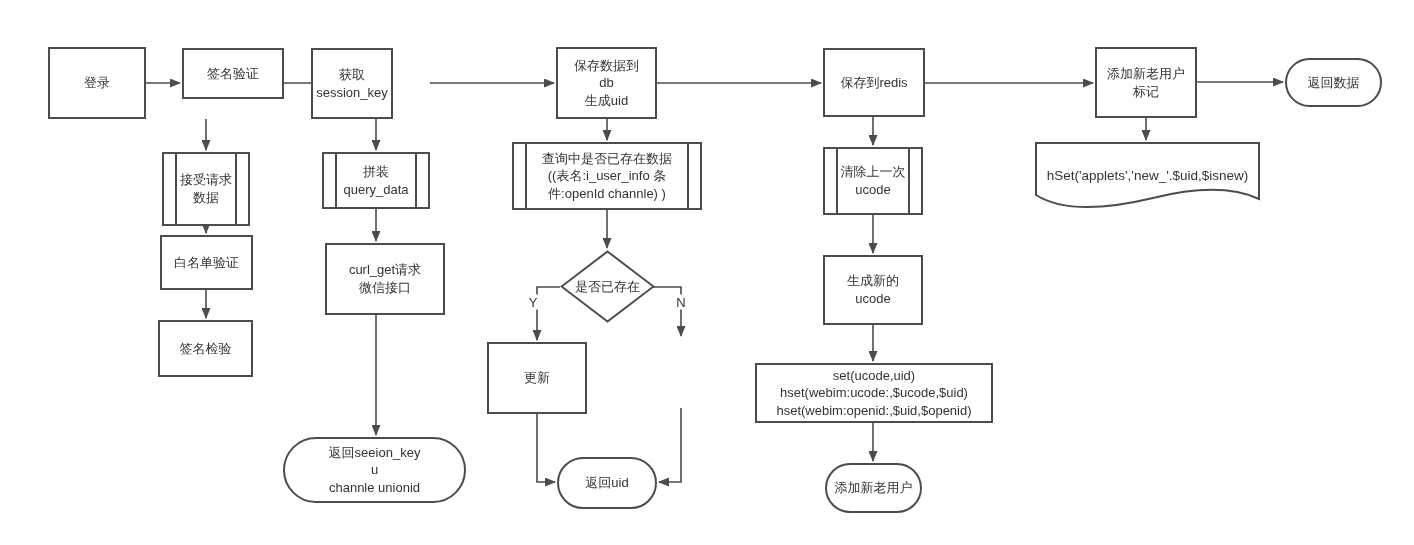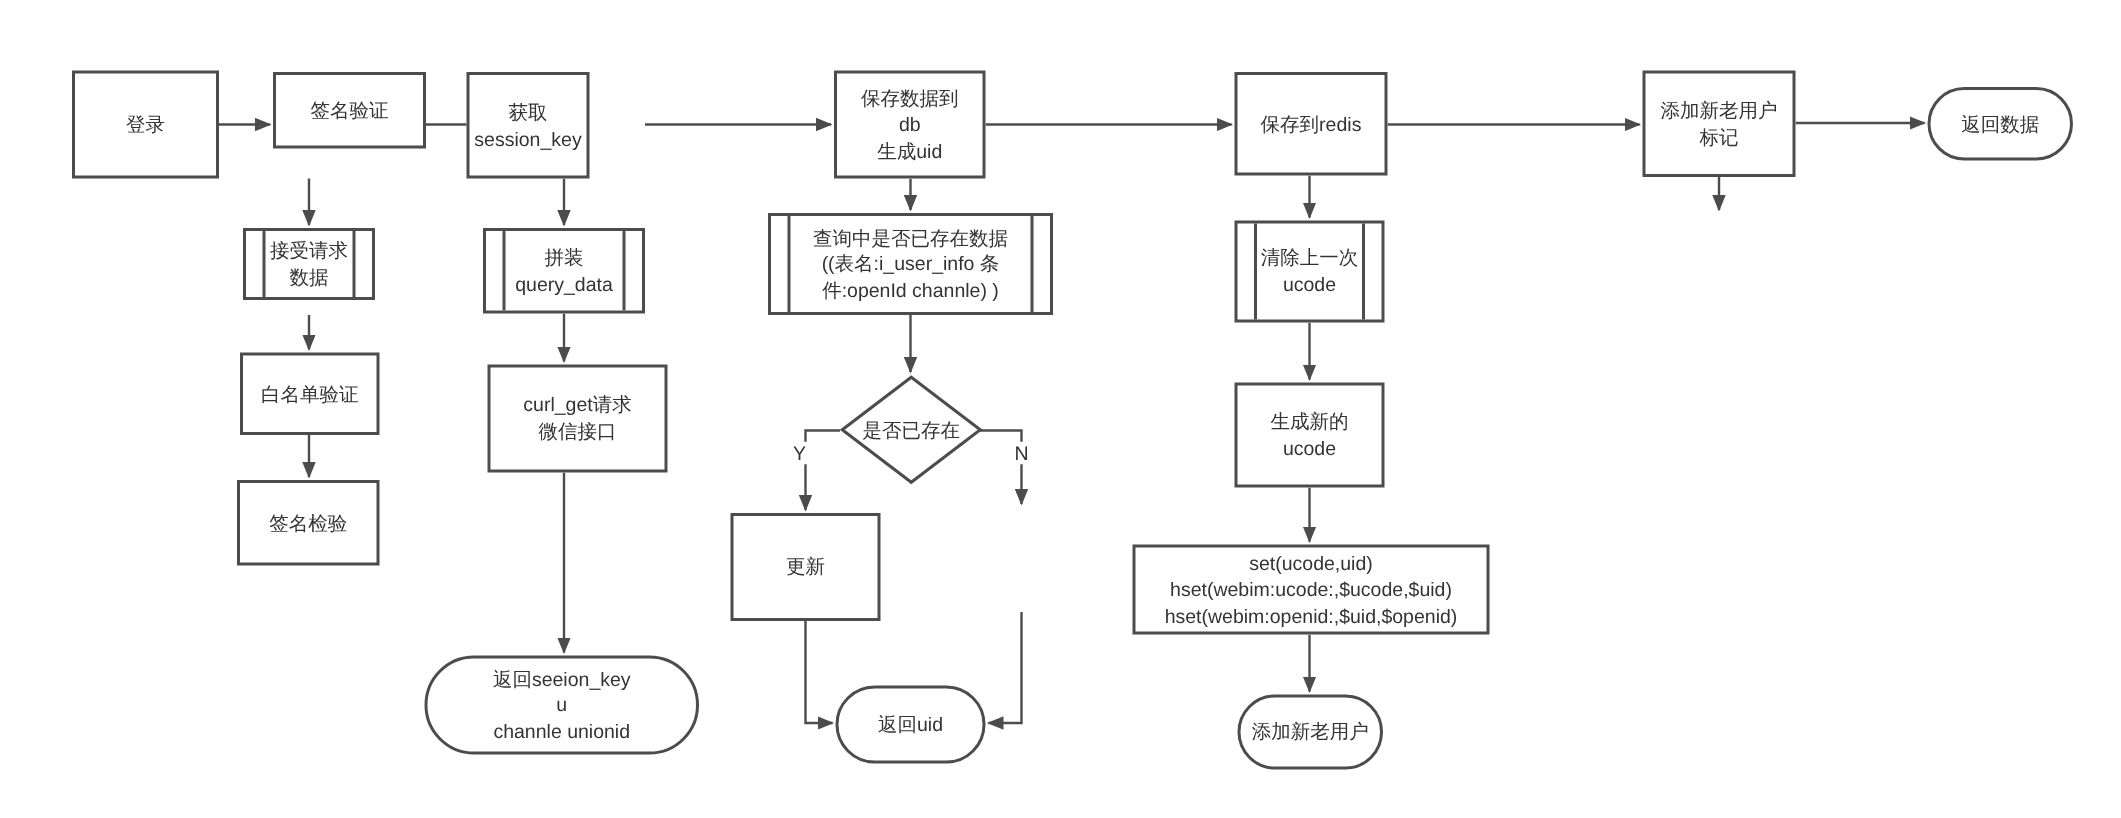--- a/index.html
+++ b/index.html
@@ -130,21 +130,21 @@
 
   <div class="node process" style="left:1095px;top:47px;width:102px;height:71px">
     <span class="label">添加新老用户
 标记</span>
   </div>
 
   <div class="node terminator" style="left:1285px;top:58px;width:97px;height:49px">
     <span class="label">返回数据</span>
   </div>
 
-  <div class="node subprocess" style="left:162px;top:152px;width:88px;height:48px">
+  <div class="node subprocess" style="left:162px;top:152px;width:88px;height:74px">
     <span class="label">接受请求
 数据</span>
   </div>
 
   <div class="node process" style="left:160px;top:235px;width:93px;height:55px">
     <span class="label">白名单验证</span>
   </div>
 
   <div class="node process" style="left:158px;top:320px;width:95px;height:57px">
     <span class="label">签名检验</span>
@@ -204,14 +204,20 @@
   <div class="node process" style="left:755px;top:363px;width:238px;height:60px">
     <span class="label">set(ucode,uid)
 hset(webim:ucode:,$ucode,$uid)
 hset(webim:openid:,$uid,$openid)</span>
   </div>
 
   <div class="node terminator" style="left:825px;top:463px;width:97px;height:50px">
     <span class="label">添加新老用户</span>
   </div>
 
+  <div class="shape-node doc-node" style="left:1035px;top:142px;width:225px;height:78px">
+    <svg width="225" height="78">
+      <path d="M1,1 L224,1 L224,57 C196,44 158,46 118,56 C72,67 28,70 1,53 Z" fill="#ffffff" stroke="#4c4c4c" stroke-width="2"></path>
+    </svg>
+    <span class="label" style="font-size:13.5px">hSet('applets','new_'.$uid,$isnew)</span>
+  </div>
 
 </div>
 
 </body></html>

